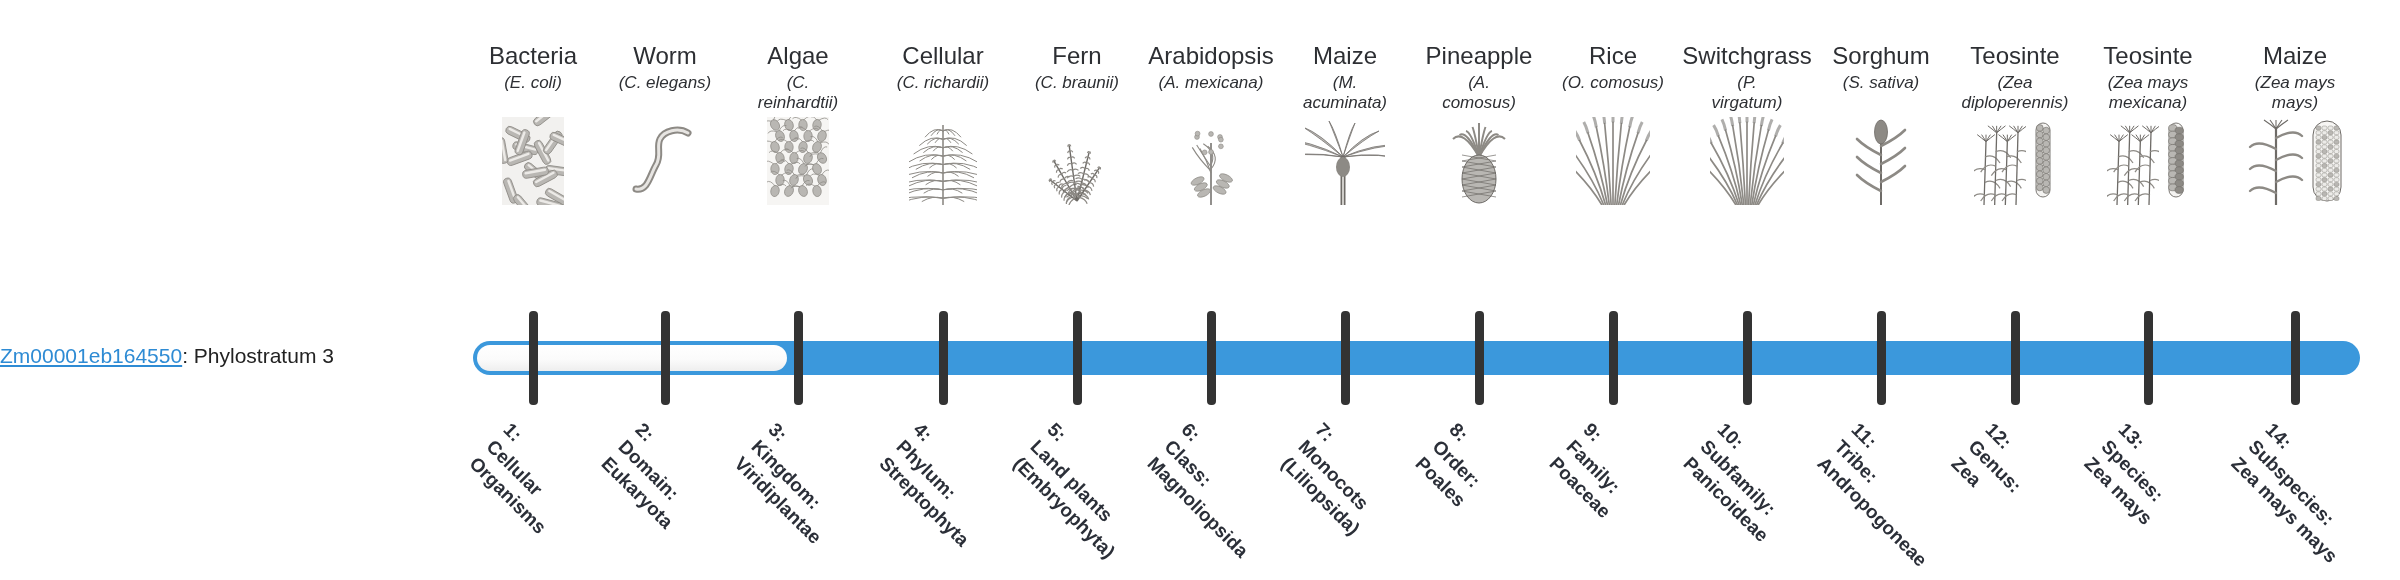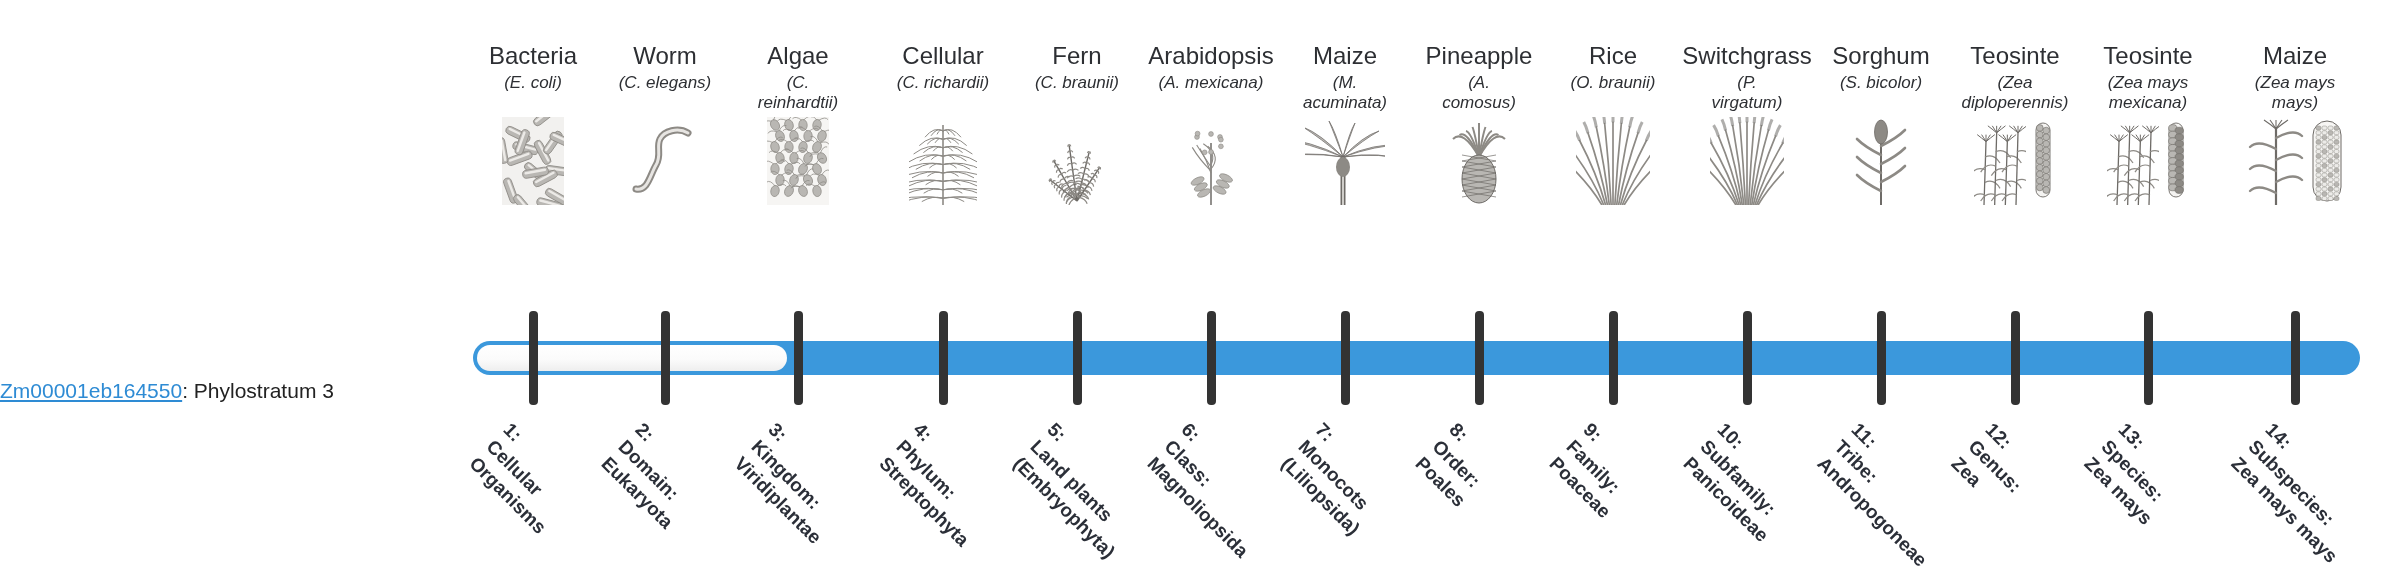--- a/index.html
+++ b/index.html
@@ -16,21 +16,20 @@
 
   
   .gene-label {
     position: absolute;
     left: 0; top: 344px;
     width: 300px;
     text-align: right;
     font-size: 21px;
     color: #222222;
     white-space: nowrap;
-    margin-top: 35px;
   }
   .gene-label .gid {
     color: #2e8bd4;
     text-decoration: underline;
     cursor: pointer;
   }
 
   
   .col {
     position: absolute;
@@ -632,21 +631,21 @@
             <path d="M14 62 L48 68" stroke="#6e6b67" stroke-width="0.7" fill="none"></path>
             <path d="M14 74 L48 68" stroke="#6e6b67" stroke-width="0.7" fill="none"></path>
             <path d="M14 68 L48 74" stroke="#6e6b67" stroke-width="0.7" fill="none"></path>
             <path d="M14 80 L48 74" stroke="#6e6b67" stroke-width="0.7" fill="none"></path>
             <path d="M14 74 L48 80" stroke="#6e6b67" stroke-width="0.7" fill="none"></path>
           </svg>
         </div>
       </div>
       <div class="col" style="left: 1540px; width: 146px;">
         <div class="col-common">Rice</div>
-        <div class="col-sci" style="white-space: pre-line;">(O. braunii)</div>
+        <div class="col-sci" style="white-space: pre-line;">(O. comosus)</div>
         <div class="art">
           <svg width="74" height="88" viewBox="0 0 74 88">
             <path d="M25.9 88 Q 12.302499999999998 65.12 -12.950000000000003 42.239999999999995" fill="none" stroke="#8d8a85" stroke-width="1.7" stroke-linecap="round"></path>
             <path d="M-12.950000000000003 42.239999999999995 q -3.8850000000000002 -7 -8.547 -11" fill="none" stroke="#6e6b67" stroke-width="3" opacity="0.55"></path>
             <path d="M27.75 88 Q 16.418749999999996 60.33702404650542 -4.625000000000007 32.67404809301083" fill="none" stroke="#8d8a85" stroke-width="1.7" stroke-linecap="round"></path>
             <path d="M-4.625000000000007 32.67404809301083 q -3.2375000000000007 -7 -7.122500000000001 -11" fill="none" stroke="#6e6b67" stroke-width="3" opacity="0.55"></path>
             <path d="M29.6 88 Q 20.535000000000004 55.88 3.6999999999999993 23.760000000000005" fill="none" stroke="#8d8a85" stroke-width="1.7" stroke-linecap="round"></path>
             <path d="M3.6999999999999993 23.760000000000005 q -2.5900000000000003 -7 -5.698 -11" fill="none" stroke="#6e6b67" stroke-width="3" opacity="0.55"></path>
             <path d="M31.45 88 Q 24.651249999999997 52.052666683672605 12.024999999999999 16.10533336734521" fill="none" stroke="#8d8a85" stroke-width="1.7" stroke-linecap="round"></path>
             <path d="M12.024999999999999 16.10533336734521 q -1.9425000000000001 -7 -4.2735 -11" fill="none" stroke="#6e6b67" stroke-width="3" opacity="0.55"></path>
@@ -705,21 +704,21 @@
             <path d="M72.67857142857143 26.203657002215053 q 2.775 -7 6.1049999999999995 -11" fill="none" stroke="#6e6b67" stroke-width="3" opacity="0.55"></path>
             <path d="M46.51428571428571 88 Q 58.169285714285714 61.00781314048731 79.81428571428572 34.015626280974615" fill="none" stroke="#8d8a85" stroke-width="1.7" stroke-linecap="round"></path>
             <path d="M79.81428571428572 34.015626280974615 q 3.3300000000000005 -7 7.326000000000001 -11" fill="none" stroke="#6e6b67" stroke-width="3" opacity="0.55"></path>
             <path d="M48.1 88 Q 61.697500000000005 65.12 86.95 42.239999999999995" fill="none" stroke="#8d8a85" stroke-width="1.7" stroke-linecap="round"></path>
             <path d="M86.95 42.239999999999995 q 3.8850000000000002 -7 8.547 -11" fill="none" stroke="#6e6b67" stroke-width="3" opacity="0.55"></path>
           </svg>
         </div>
       </div>
       <div class="col" style="left: 1808px; width: 146px;">
         <div class="col-common">Sorghum</div>
-        <div class="col-sci" style="white-space: pre-line;">(S. bicolor)</div>
+        <div class="col-sci" style="white-space: pre-line;">(S. sativa)</div>
         <div class="art">
           <svg width="68" height="88" viewBox="0 0 68 88">
             <path d="M34 88 L34 22" stroke="#6e6b67" stroke-width="2" fill="none"></path>
             <path d="M34 74 Q 18 66 10 58" fill="none" stroke="#8d8a85" stroke-width="2.6" stroke-linecap="round"></path>
             <path d="M34 65 Q 50 57 58 49" fill="none" stroke="#8d8a85" stroke-width="2.6" stroke-linecap="round"></path>
             <path d="M34 56 Q 18 48 10 40" fill="none" stroke="#8d8a85" stroke-width="2.6" stroke-linecap="round"></path>
             <path d="M34 47 Q 50 39 58 31" fill="none" stroke="#8d8a85" stroke-width="2.6" stroke-linecap="round"></path>
             <path d="M34 38 Q 18 30 10 22" fill="none" stroke="#8d8a85" stroke-width="2.6" stroke-linecap="round"></path>
             <path d="M34 29 Q 50 21 58 13" fill="none" stroke="#8d8a85" stroke-width="2.6" stroke-linecap="round"></path>
             <ellipse cx="34" cy="15" rx="6.5" ry="12" fill="#8d8a85" stroke="#6e6b67" stroke-width="0.8"></ellipse>

